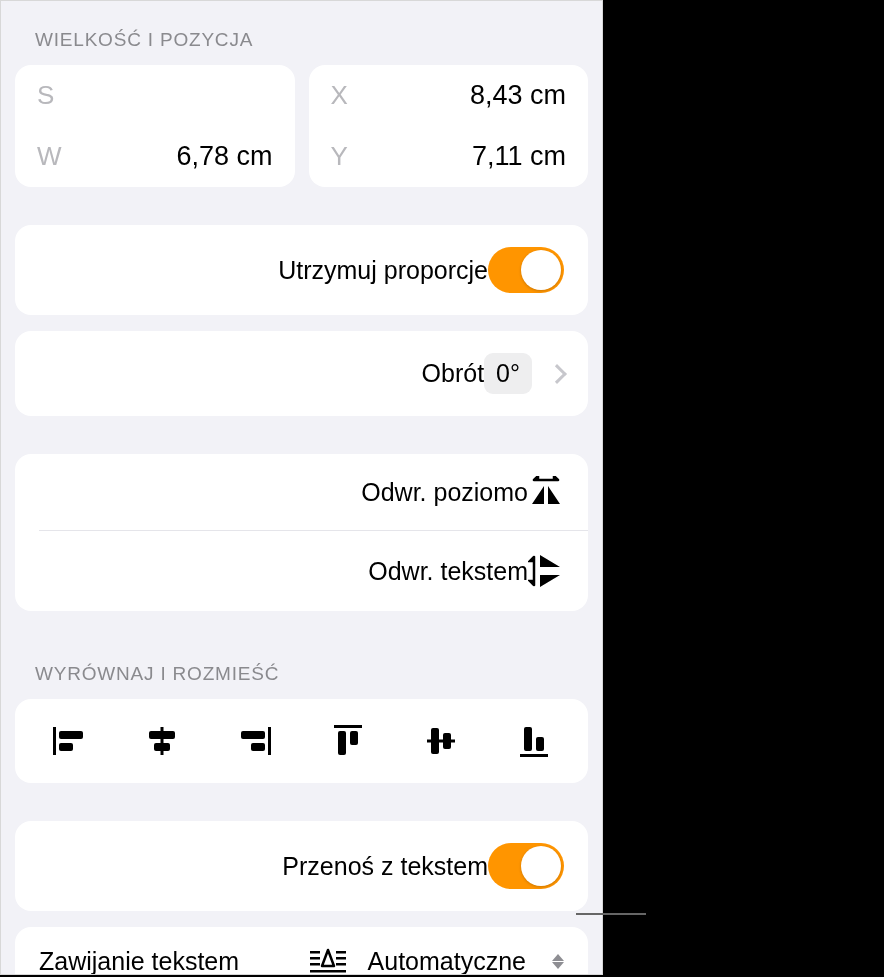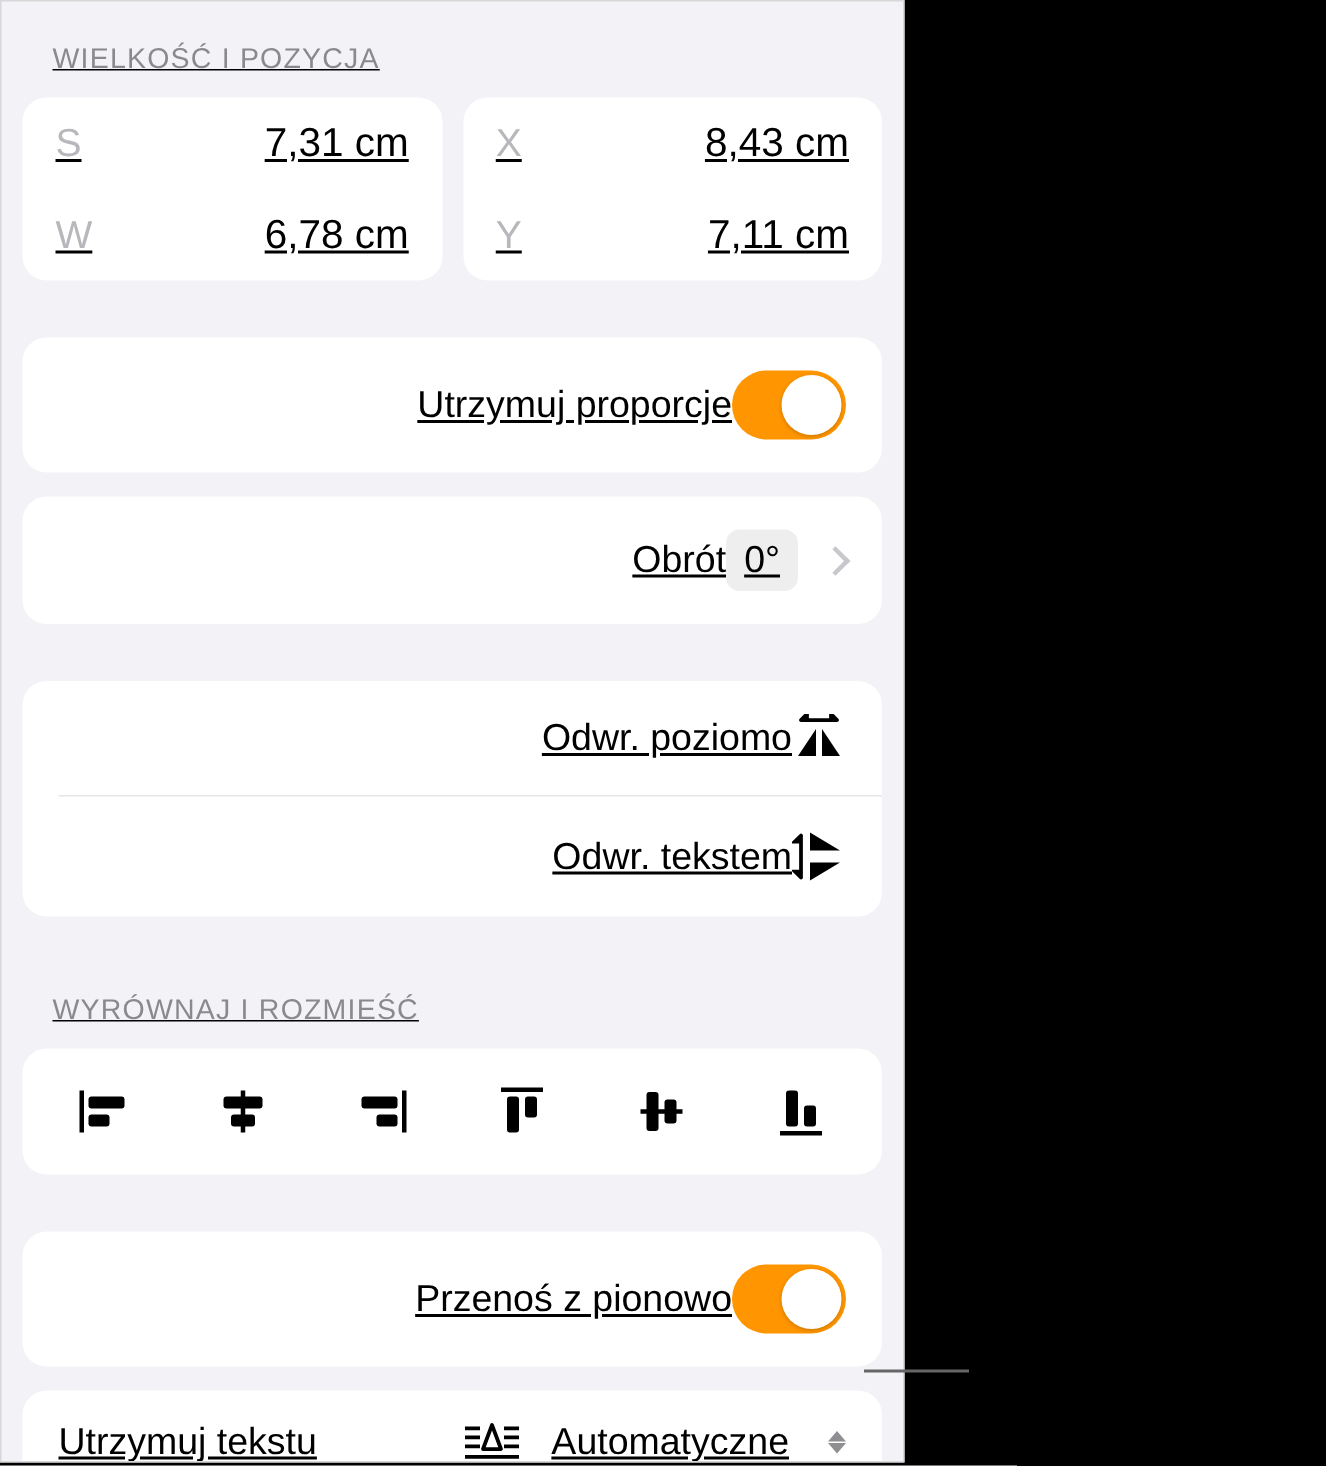--- a/index.html
+++ b/index.html
@@ -4,21 +4,20 @@
   <style>
     * { box-sizing: border-box; margin: 0; padding: 0; }
     body { font-family: -apple-system, BlinkMacSystemFont, "Segoe UI", Helvetica, Arial, sans-serif; background: #000; width: 884px; height: 977px; }
     .panel {
       width: 603px;
       height: 975px;
       background: #f2f2f7;
       border: 1px solid #d8d8d8;
       padding: 0 14px;
       overflow: hidden;
-      text-decoration: underline;
     }
     .section-header {
       font-size: 19px;
       font-weight: 400;
       color: #8a8a8e;
       letter-spacing: 0.8px;
       padding: 28px 20px 14px;
     }
     .card {
       background: #fff;
@@ -86,21 +85,20 @@
 <body>
 
 <div class="panel" style="position:relative;">
 
   <div class="section-header">WIELKOŚĆ I POZYCJA</div>
 
   <div class="row-2col">
     <div class="card">
       <div class="sw-row">
         <span class="sw-label">S</span>
-        <span class="sw-value">7,31 cm</span>
       </div>
       <div class="sw-row">
         <span class="sw-label">W</span>
         <span class="sw-value">6,78 cm</span>
       </div>
     </div>
     <div class="card">
       <div class="sw-row">
         <span class="sw-label">X</span>
         <span class="sw-value">8,43 cm</span>
@@ -201,30 +199,30 @@
           <rect x="6" y="4" width="8" height="24" rx="2" fill="#000"></rect>
           <rect x="18" y="14" width="8" height="14" rx="2" fill="#000"></rect>
         </svg>
     </div>
   </div>
 
   <div class="gap"></div>
 
   <div class="card">
     <div class="list-row">
-      <span>Przenoś z pionowo</span>
+      <span>Przenoś z tekstem</span>
       <div class="toggle"></div>
     </div>
   </div>
 
   <div class="gap-sm"></div>
 
   <div class="card">
     <div class="wrap-row">
-      <span>Utrzymuj tekstu</span>
+      <span>Zawijanie tekstem</span>
       <div class="wrap-right">
         <span>
           <svg width="40" height="28" viewBox="0 0 40 28">
               <rect x="2" y="3" width="10" height="2.5" fill="#000"></rect>
               <rect x="2" y="9" width="10" height="2.5" fill="#000"></rect>
               <rect x="2" y="15" width="10" height="2.5" fill="#000"></rect>
               <rect x="28" y="3" width="10" height="2.5" fill="#000"></rect>
               <rect x="28" y="9" width="10" height="2.5" fill="#000"></rect>
               <rect x="28" y="15" width="10" height="2.5" fill="#000"></rect>
               <rect x="2" y="22" width="36" height="2.5" fill="#000"></rect>

